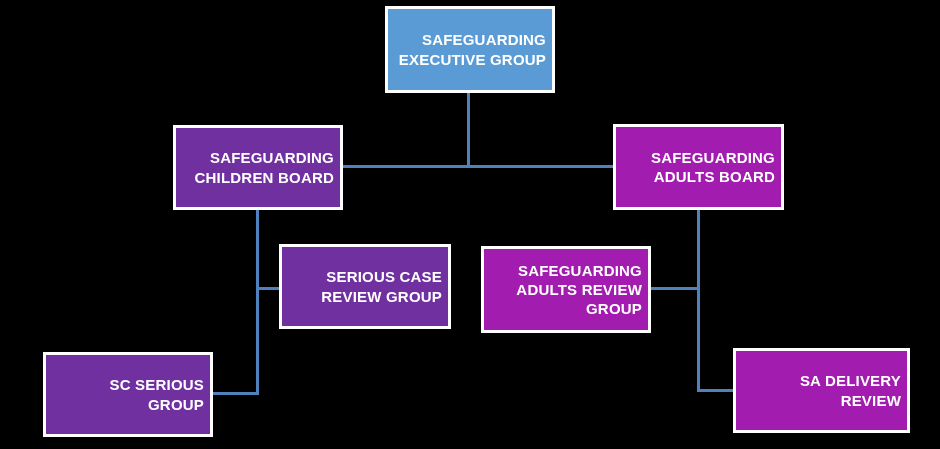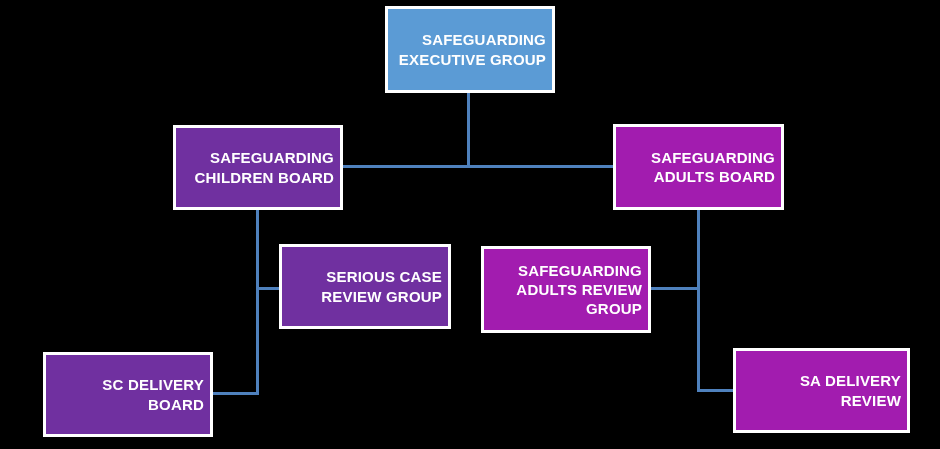--- a/index.html
+++ b/index.html
@@ -83,20 +83,20 @@
 
   <div class="node node-purple" id="n-scrg">
     <span>SERIOUS CASE REVIEW GROUP</span>
   </div>
 
   <div class="node node-green" id="n-sarg">
     <span>SAFEGUARDING ADULTS REVIEW GROUP</span>
   </div>
 
   <div class="node node-purple" id="n-scdg">
-    <span>SC DELIVERY BOARD</span>
+    <span>SC SERIOUS GROUP</span>
   </div>
 
   <div class="node node-green" id="n-sadg">
     <span>SA DELIVERY REVIEW</span>
   </div>
 
 </div>
 
 </body></html>

